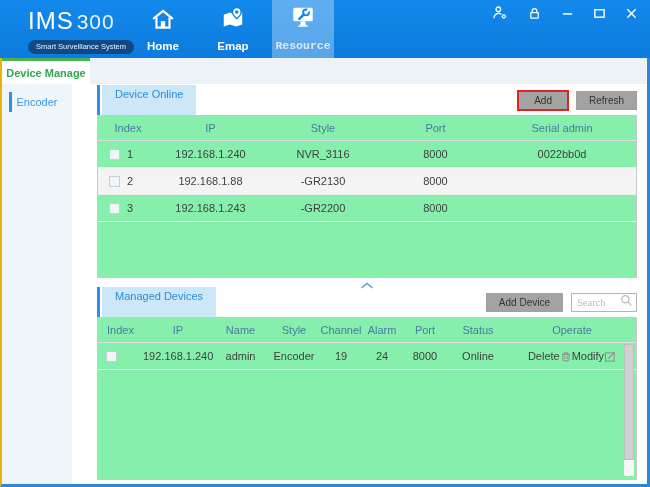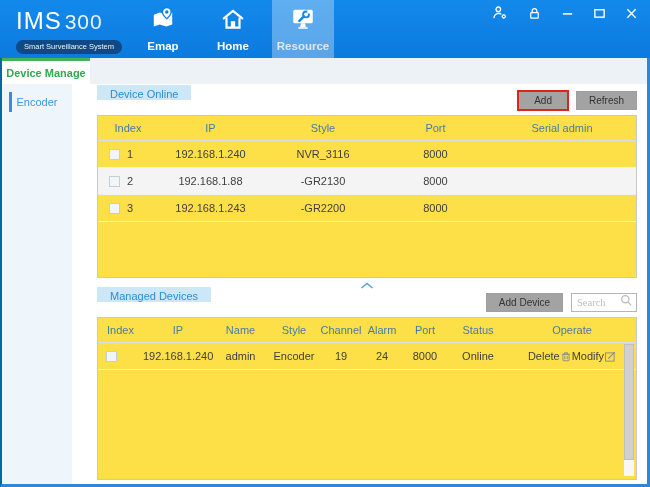--- a/index.html
+++ b/index.html
@@ -1,64 +1,64 @@
 <!DOCTYPE html>
 <html><head>
 <meta charset="utf-8">
 <style>
   * { margin:0; padding:0; box-sizing:border-box; }
   body { font-family:"Liberation Sans", sans-serif; background:#fff; }
   .window { width:650px; height:487px; position:relative; background:#fff; overflow:hidden; }
 
   
   .titlebar { height:58px; background:linear-gradient(180deg,#1389ec,#0c7ade); display:flex; position:relative; }
-  .logo-area { padding:7px 0 0 16px; width:122px; }
+  .logo-area { padding:7px 0 0 28px; width:122px; }
   .logo-line { color:#fff; font-size:24px; letter-spacing:1px; white-space:nowrap; }
   .logo-title { font-weight:500; }
   .logo-suffix { font-weight:300; font-size:21px; margin-left:3px; color:#eaf3fc; }
   .logo-pill { display:inline-block; background:rgba(16,48,92,0.68); color:#e9f2fb; font-size:7.5px; padding:2px 8px 3px; border-radius:9px; margin-top:1px; white-space:nowrap; }
   .nav { display:flex; margin-left:6px; }
   .nav-item { width:62px; display:flex; flex-direction:column; align-items:center; justify-content:flex-end; padding:7px 0 6px; gap:4px; margin:0 4px; }
-  .nav-item.active { background:rgba(255,255,255,0.32); }
+  .nav-item.active { background:rgba(255,255,255,0.32);font-family:Liberation Mono, monospace; }
   .nav-label { color:#fff; font-weight:bold; font-size:11.5px; }
   .nav-item.active .nav-label { color:#dde7f0; }
   .win-controls { position:absolute; top:5px; right:12px; display:flex; gap:19px; align-items:center; }
   .win-controls svg { display:block; cursor:default; }
 
   
-  .frame { height:429px; border-left:2px solid #0369a1; border-right:3px solid #2e86d8; border-bottom:3px solid #2e86d8; display:flex; flex-direction:column; }
+  .frame { height:429px; border-left:2px solid #eab308; border-right:3px solid #2e86d8; border-bottom:3px solid #2e86d8; display:flex; flex-direction:column; }
 
   
   .tabstrip { height:26px; background:#edf2f6; display:flex; flex:none; }
   .tab { width:88px; background:#fff; border-top:3px solid #46b254; color:#2faa4f; font-weight:bold; font-size:11px; display:flex; align-items:center; justify-content:center; }
 
   
   .app-body { flex:1; display:flex; min-height:0; }
   .sidebar { width:70px; background:#eef6fb; flex:none; }
   .side-item { margin-top:6px; height:24px; position:relative; display:flex; align-items:center; justify-content:center; color:#3d97e2; font-size:11px; }
   .side-item::before { content:''; position:absolute; left:7px; top:2px; bottom:2px; width:3px; background:#2f8fe0; }
 
   .content { flex:1; padding:6px 10px 0 25px; min-width:0; }
 
   .section-row { display:flex; align-items:center; height:20px; margin-bottom:5px; }
-  .section-label { display:flex; align-items:stretch; height:31px;flex-direction:column; }
+  .section-label { display:flex; align-items:stretch; height:31px; }
   .section-label .bar { width:3px; background:#2f8fe0; margin-right:2px; }
   .section-label .txt { background:#cbe7f8; color:#2b8ed5; font-size:11px; padding:3px 13px 0 13px; }
   .spacer { flex:1; }
 
   .btn { background:#a3a3a3; border:1px solid #9f9f9f; font-size:10px; height:19px; padding:0 12px; color:#333; font-family:inherit; cursor:default; }
   .btn-add { border:2px solid #e0241b; height:21px; padding:0 15px; }
   .btn + .btn, .btn-add + .btn { margin-left:7px; }
 
   .search-box { width:66px; height:19px; border:1px solid #b5b5b5; display:flex; align-items:center; padding:0 3px 0 5px; margin-left:8px; background:#fff; }
   .search-box input { border:none; outline:none; width:100%; font-size:10.5px; color:#666; font-family:Liberation Serif, serif; min-width:0; }
   .search-box input::placeholder { color:#bdbdbd; }
 
   
-  .data-table { border:1px solid #c9c9c9; height:163px; background:#fde047; position:relative; overflow:hidden; }
+  .data-table { border:1px solid #c9c9c9; height:163px; background:#86efac; position:relative; overflow:hidden; }
   .t-head { display:flex; height:25px; align-items:center; border-bottom:1px solid #d8dfe5; color:#4a7aa4; font-size:11px; }
   .t-row { display:flex; height:27px; align-items:center; font-size:11px; color:#3f3f3f; border-bottom:1px solid #efefef; }
   .t-row.alt { background:#f4f4f4; }
   .hc, .cell { text-align:center; white-space:nowrap; overflow:hidden; }
 
   .checkbox { width:11px; height:11px; border:1px solid #c5cdd5; background:#f2f5f8; display:inline-block; flex:none; }
 
   
   .oc-index { width:60px; } .oc-ip { width:105px; } .oc-style { width:120px; } .oc-port { width:105px; } .oc-serial { flex:1; }
   .cell.oc-index { display:flex; align-items:center; gap:7px; padding-left:11px; text-align:left; }
@@ -86,36 +86,36 @@
       <div class="logo-line">
         <span class="logo-title">IMS</span><span class="logo-suffix">300</span>
       </div>
       <span class="logo-pill">Smart Surveillance System</span>
     </div>
 
     <div class="nav">
       <div class="nav-item">
         <span>
           <svg width="26" height="26" viewBox="0 0 24 24">
+            <path d="M3.5 11.5 L12 4.5 L20.5 11.5" fill="none" stroke="#fff" stroke-width="2" stroke-linecap="round"></path>
+            <path d="M6 10.5 V20 H18 V10.5" fill="none" stroke="#fff" stroke-width="2"></path>
+            <rect x="10" y="14" width="4" height="6" fill="#fff"></rect>
+          </svg>
+        </span>
+        <span class="nav-label">Home</span>
+      </div>
+      <div class="nav-item">
+        <span>
+          <svg width="26" height="26" viewBox="0 0 24 24">
             <path d="M3.5 8 L9 6 L15 8 L20.5 6 V17 L15 19 L9 17 L3.5 19 Z" fill="#fff"></path>
             <path d="M15.5 1.5 a4 4 0 0 1 4 4 c0 2.9 -4 6.2 -4 6.2 s-4 -3.3 -4 -6.2 a4 4 0 0 1 4 -4 Z" fill="#fff" stroke="#0d80e4" stroke-width="1.2"></path>
             <circle cx="15.5" cy="5.5" r="1.6" fill="#0d80e4"></circle>
           </svg>
         </span>
         <span class="nav-label">Emap</span>
-      </div>
-      <div class="nav-item">
-        <span>
-          <svg width="26" height="26" viewBox="0 0 24 24">
-            <path d="M3.5 11.5 L12 4.5 L20.5 11.5" fill="none" stroke="#fff" stroke-width="2" stroke-linecap="round"></path>
-            <path d="M6 10.5 V20 H18 V10.5" fill="none" stroke="#fff" stroke-width="2"></path>
-            <rect x="10" y="14" width="4" height="6" fill="#fff"></rect>
-          </svg>
-        </span>
-        <span class="nav-label">Home</span>
       </div>
       <div class="nav-item active">
         <span>
           <svg width="26" height="26" viewBox="0 0 24 24">
             <rect x="3" y="3.5" width="18" height="12.5" rx="1.5" fill="#fff"></rect>
             <circle cx="14.8" cy="7.8" r="2.7" fill="none" stroke="#1187e8" stroke-width="1.7"></circle>
             <rect x="15.9" y="4.6" width="2.4" height="2.4" fill="#fff"></rect>
             <line x1="8.6" y1="13.8" x2="12.9" y2="9.6" stroke="#1187e8" stroke-width="2.2" stroke-linecap="round"></line>
             <path d="M10.2 16 L9.2 19.5 H14.8 L13.8 16 Z" fill="#fff"></path>
             <rect x="7.5" y="19.6" width="9" height="1.5" rx="0.7" fill="#fff"></rect>
@@ -196,20 +196,21 @@
             <div class="hc oc-serial">Serial admin</div>
           </div>
           <div class="t-row">
             <div class="cell oc-index">
                 <span class="checkbox"></span>
                 <span>1</span>
               </div>
             <div class="cell oc-ip">192.168.1.240</div>
             <div class="cell oc-style">NVR_3116</div>
             <div class="cell oc-port">8000</div>
+            <div class="cell oc-serial">0022bb0d</div>
           </div>
           <div class="t-row alt">
             <div class="cell oc-index">
                 <span class="checkbox"></span>
                 <span>2</span>
               </div>
             <div class="cell oc-ip">192.168.1.88</div>
             <div class="cell oc-style">-GR2130</div>
             <div class="cell oc-port">8000</div>
             <div class="cell oc-serial"></div>

